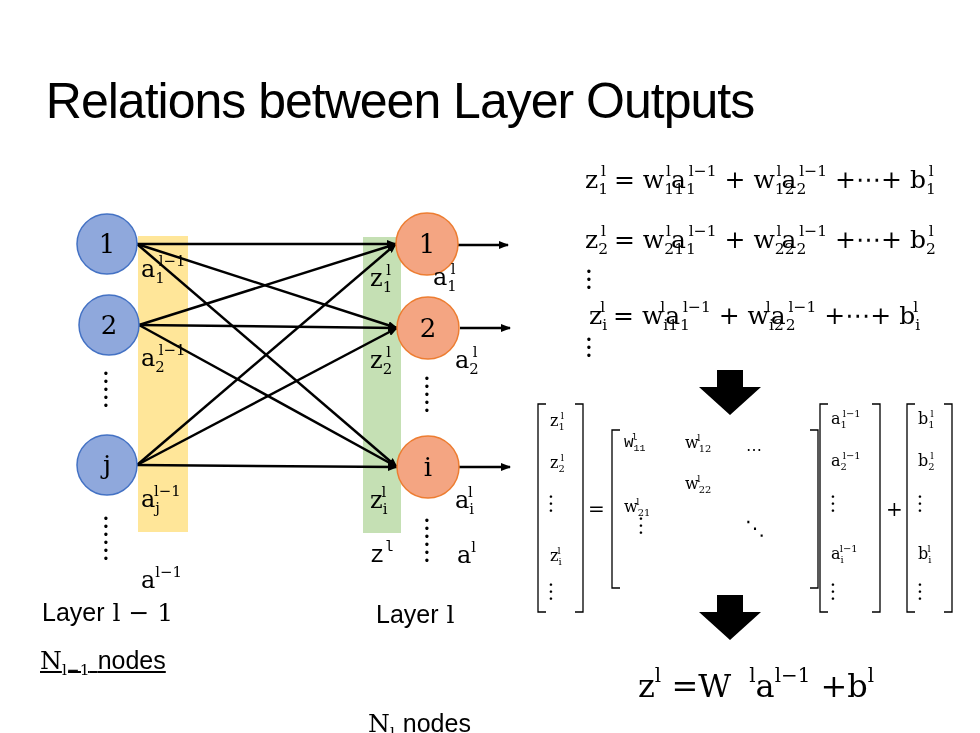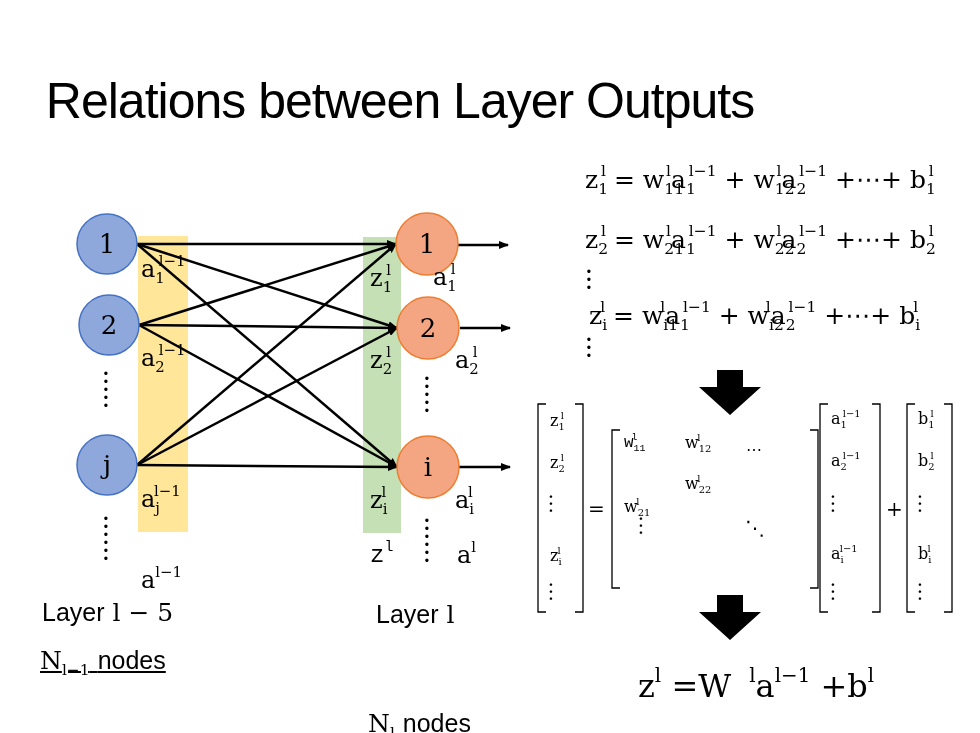--- a/index.html
+++ b/index.html
@@ -89,21 +89,21 @@
 <div class="var math" style="left:370px;top:263px;"><span>z</span><span class="sub">1</span><span class="sup" style="margin-left:-6px">l</span></div>
 <div class="var math" style="left:370px;top:345px;"><span>z</span><span class="sub">2</span><span class="sup" style="margin-left:-6px">l</span></div>
 <div class="var math" style="left:370px;top:485px;"><span>z</span><span class="sub">i</span><span class="sup" style="margin-left:-6px">l</span></div>
 <div class="var math" style="left:370px;top:540px;font-family:Liberation Mono, monospace;"><span>z</span><span class="sup">l</span></div>
 
 <div class="var math" style="left:433px;top:262px;"><span>a</span><span class="sub">1</span><span class="sup" style="margin-left:-6px">l</span></div>
 <div class="var math" style="left:455px;top:345px;"><span>a</span><span class="sub">2</span><span class="sup" style="margin-left:-6px">l</span></div>
 <div class="var math" style="left:455px;top:485px;"><span>a</span><span class="sub">i</span><span class="sup" style="margin-left:-6px">l</span></div>
 <div class="var math" style="left:457px;top:540px;"><span>a</span><span class="sup">l</span></div>
 
-<div class="layer-label" style="left:42px;top:598px;"><span class="sans">Layer</span> <span class="math">l − 5</span></div>
+<div class="layer-label" style="left:42px;top:598px;"><span class="sans">Layer</span> <span class="math">l − 1</span></div>
 <div class="layer-label" style="left:40px;top:646px;text-decoration:underline;"><span class="math">N</span><span class="math sub">l−1</span> <span class="sans">nodes</span></div>
 <div class="layer-label" style="left:376px;top:600px;"><span class="sans">Layer</span> <span class="math">l</span></div>
 <div class="layer-label" style="left:368px;top:676px;margin-top:33px;"><span class="math">N</span><span class="math sub">l</span> <span class="sans">nodes</span></div>
 
 <div id="equations">
     <div class="eq math" style="left: 540px; top: 162px;">z<span class="sub">1</span><span class="sup" style="margin-left:-7px">l</span> = w<span class="sub">11</span><span class="sup" style="margin-left:-18px">l</span>a<span class="sub">1</span><span class="sup" style="margin-left:-7px">l−1</span> + w<span class="sub">12</span><span class="sup" style="margin-left:-18px">l</span>a<span class="sub">2</span><span class="sup" style="margin-left:-7px">l−1</span> +⋯+ b<span class="sub">1</span><span class="sup" style="margin-left:-7px">l</span></div>
     <div class="eq math" style="left: 540px; top: 222px;">z<span class="sub">2</span><span class="sup" style="margin-left:-7px">l</span> = w<span class="sub">21</span><span class="sup" style="margin-left:-18px">l</span>a<span class="sub">1</span><span class="sup" style="margin-left:-7px">l−1</span> + w<span class="sub">22</span><span class="sup" style="margin-left:-18px">l</span>a<span class="sub">2</span><span class="sup" style="margin-left:-7px">l−1</span> +⋯+ b<span class="sub">2</span><span class="sup" style="margin-left:-7px">l</span></div>
     <div class="eq math" style="left: 544px; top: 298px;">z<span class="sub">i</span><span class="sup" style="margin-left:-7px">l</span> = w<span class="sub">i1</span><span class="sup" style="margin-left:-18px">l</span>a<span class="sub">1</span><span class="sup" style="margin-left:-7px">l−1</span> + w<span class="sub">i2</span><span class="sup" style="margin-left:-18px">l</span>a<span class="sub">2</span><span class="sup" style="margin-left:-7px">l−1</span> +⋯+ b<span class="sub">i</span><span class="sup" style="margin-left:-7px">l</span></div>
   </div>
 

